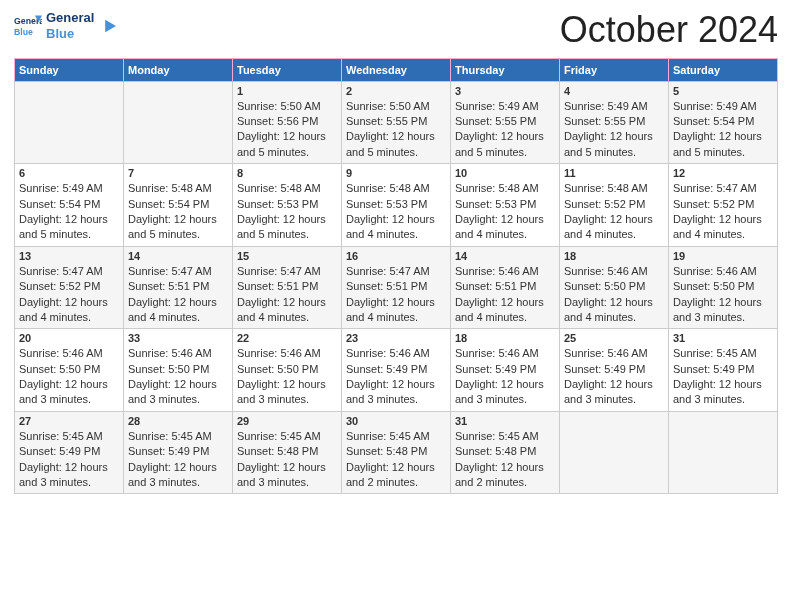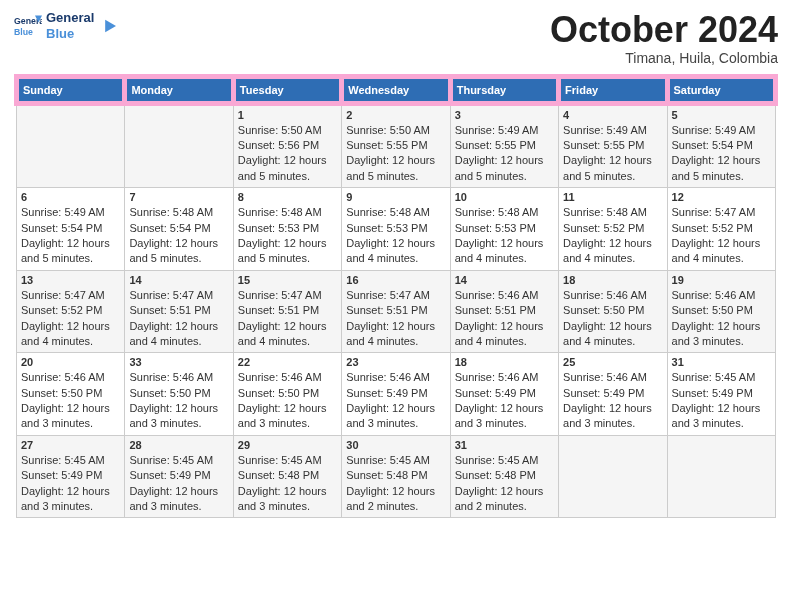--- a/index.html
+++ b/index.html
@@ -27,41 +27,41 @@
     }
     .logo-icon {
       width: 28px;
       height: 28px;
     }
     .title-block {
       text-align: right;
     }
     .month-title {
       font-size: 36px;
-      font-weight: bold;
+      font-weight: normal;
       color: #222;
       line-height: 1.1;
     }
     .subtitle {
       font-size: 14px;
       color: #444;
     }
     table {
       width: 100%;
       border-collapse: collapse;
       table-layout: fixed;
     }
     thead tr th {
       background-color: #2e6db4;
       color: #fff;
       font-size: 11px;
       font-weight: bold;
       padding: 5px 4px;
       text-align: left;
-      border: 5px solid #f9a8d4;
+      border: 1px solid #f9a8d4;
     }
     tbody tr td {
       vertical-align: top;
       font-size: 9px;
       color: #333;
       padding: 3px 4px;
       border: 1px solid #ccc;
       height: 82px;
       background: #fff;
     }
@@ -100,21 +100,20 @@
       <div>
         <div style="font-size:13px;font-weight:bold;color:#1a3a6b;line-height:1.2;">General</div>
         <div style="font-size:13px;font-weight:bold;color:#4a90d9;line-height:1.2;">Blue</div>
       </div>
       <svg width="18" height="18" viewBox="0 0 20 14">
         <polygon points="8,0 20,7 8,14" fill="#4a90d9"></polygon>
       </svg>
     </div>
     <div class="title-block">
       <div class="month-title">October 2024</div>
-      <div class="subtitle">Timana, Huila, Colombia</div>
     </div>
   </div>
 
   <table>
     <thead>
       <tr>
       <th>Sunday</th>
           <th>Monday</th>
           <th>Tuesday</th>
           <th>Wednesday</th>

